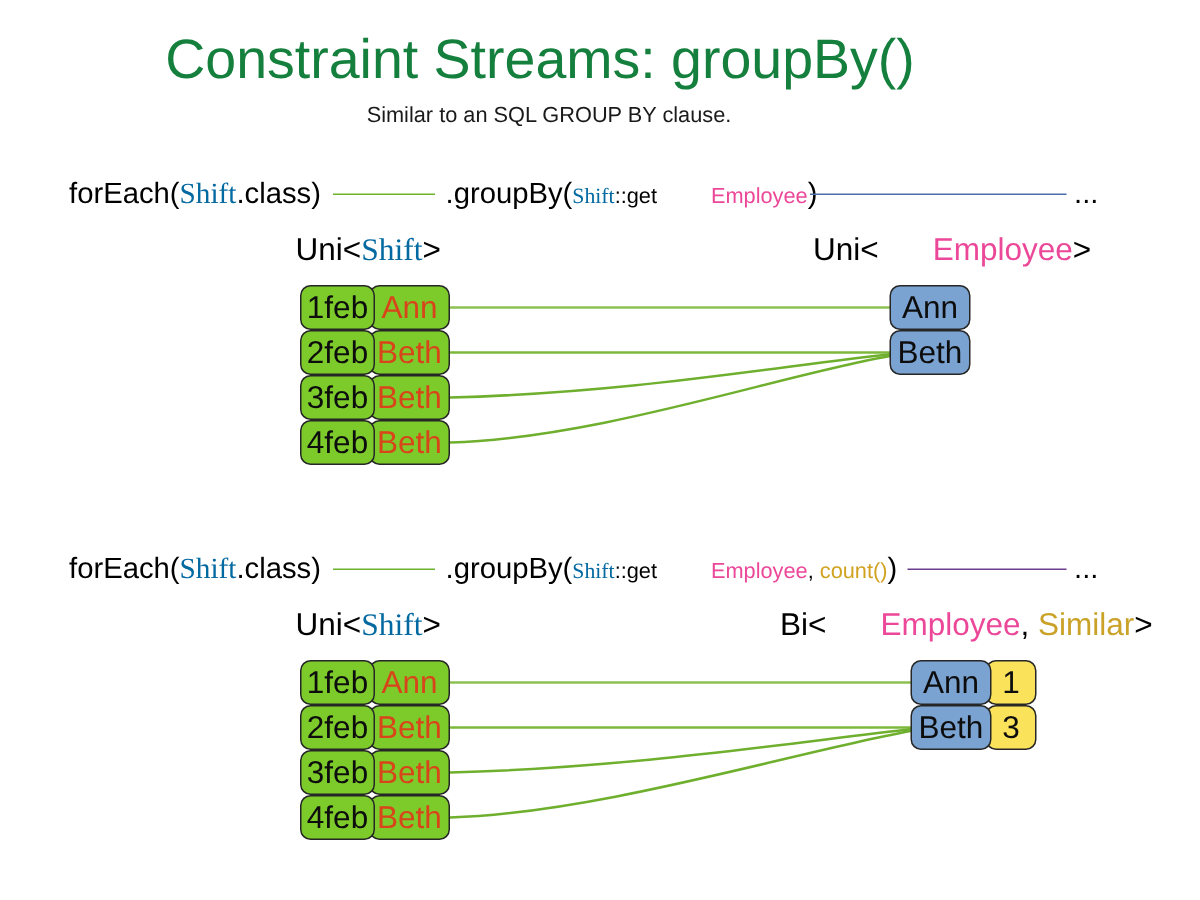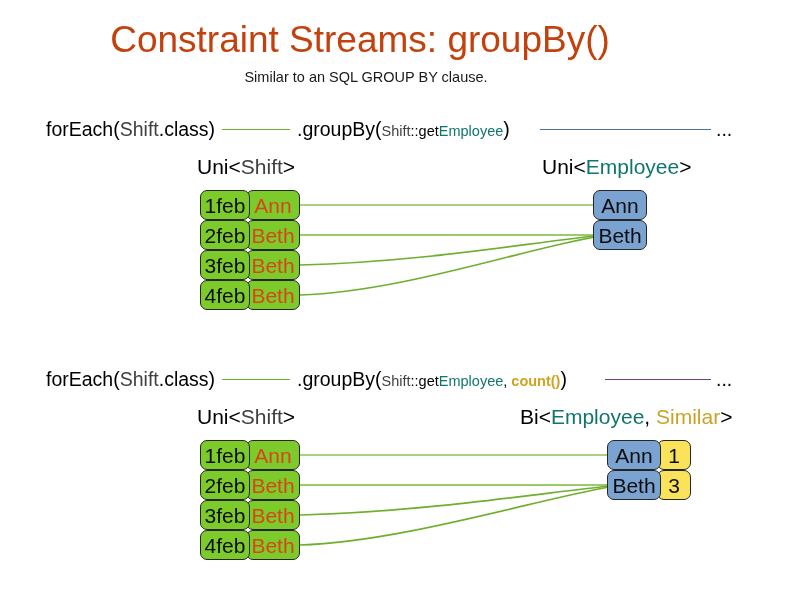--- a/index.html
+++ b/index.html
@@ -21,21 +21,21 @@
   #title {
     position: absolute;
     top: 18px;
     left: 0;
     width: 720px;
     text-align: center;
     font-size: 37px;
     line-height: 44px;
     font-weight: normal;
     letter-spacing: 0px;
-    color: #c2410c;
+    color: #15803d;
   }
   #subtitle {
     position: absolute;
     top: 68px;
     left: 0;
     width: 732px;
     text-align: center;
     font-size: 14.5px;
     line-height: 18px;
     color: #1a1a1a;
@@ -45,24 +45,24 @@
   .codeline {
     position: absolute;
     white-space: nowrap;
     font-size: 19.5px;
     line-height: 22px;
     color: #000000;
   }
   .codeline .small {
     font-size: 14.5px;
   }
-  .tok-shift   { color: #404040; }
-  .tok-emp     { color: #0f766e; }
+  .tok-shift   { color: #0369a1; font-family: Liberation Serif, serif; }
+  .tok-emp     { color: #ec4899; margin-left: 36px; }
   .tok-int     { color: #C9A227; }
-  .tok-count   { color: #D1A321; font-weight: bold; }
+  .tok-count   { color: #D1A321; }
 
   .ellipsis {
     position: absolute;
     font-size: 19.5px;
     line-height: 22px;
     color: #000000;
   }
 
   
   .rule {

